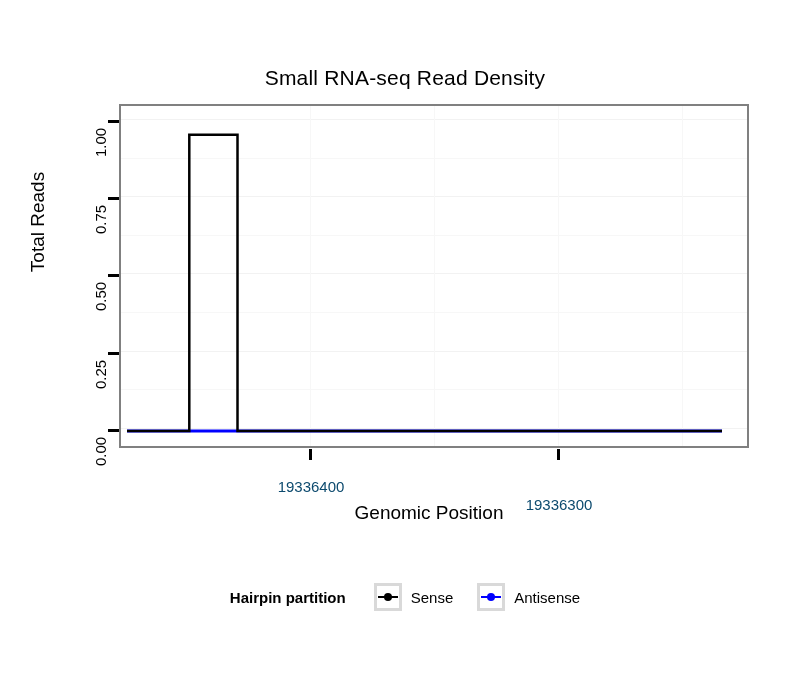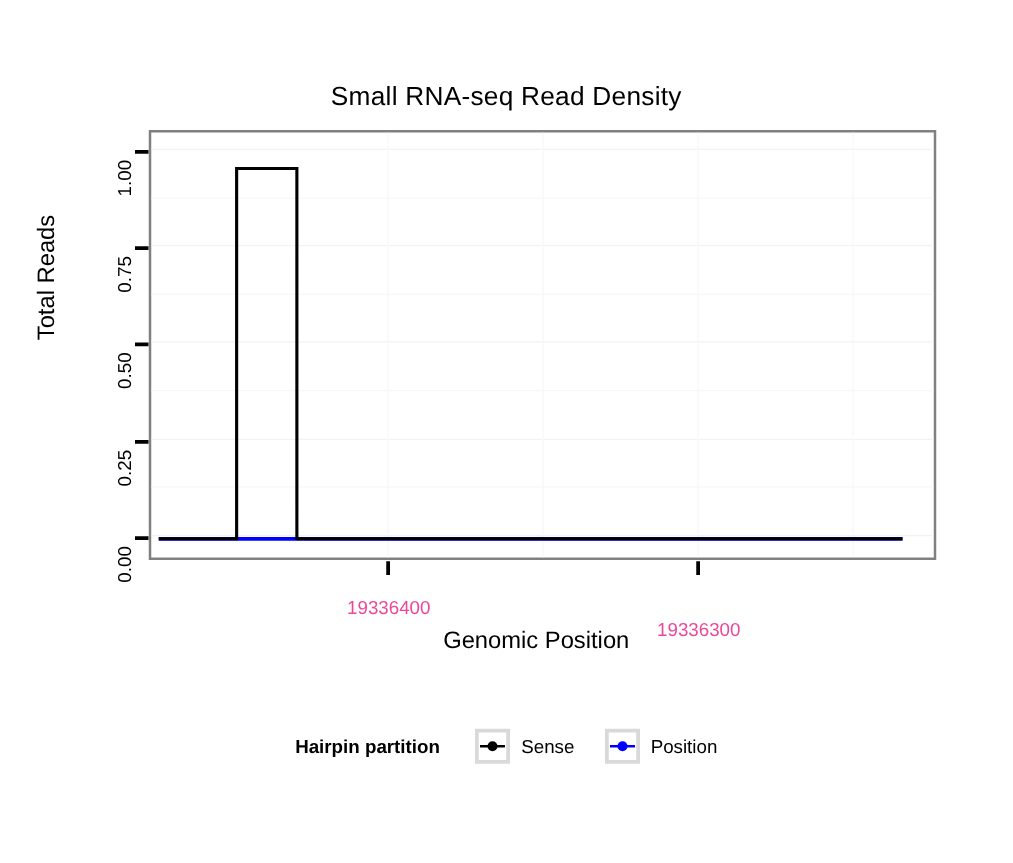--- a/index.html
+++ b/index.html
@@ -106,21 +106,21 @@
   
   .x-tick-mark {
     position: absolute;
     width: 3px;
     height: 11px;
     background: #000000;
   }
   .x-tick-label {
     position: absolute;
     font-size: 15px;
-    color: #ec4899;
+    color: #0c4a6e;
     white-space: nowrap;
     transform: translateX(-50%);
   }
   #x-axis-title {
     position: absolute;
     left: 0;
     top: 502px;
     width: 810px;
     text-align: center;
     font-size: 19px;
@@ -251,17 +251,17 @@
         <span class="key-point" style="background:#000000;"></span>
       </span>
       <span class="legend-label">Sense</span>
     </div>
 
     <div class="legend-item">
       <span class="legend-key">
         <span class="key-line" style="background:#0000FF;"></span>
         <span class="key-point" style="background:#0000FF;"></span>
       </span>
-      <span class="legend-label">Position</span>
+      <span class="legend-label">Antisense</span>
     </div>
   </div>
 
 </div>
 
 </body></html>

